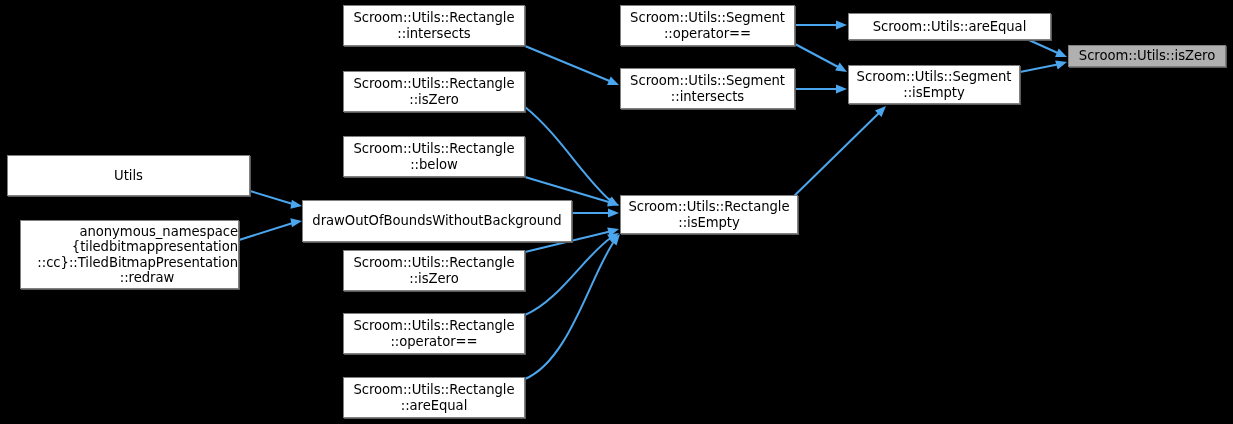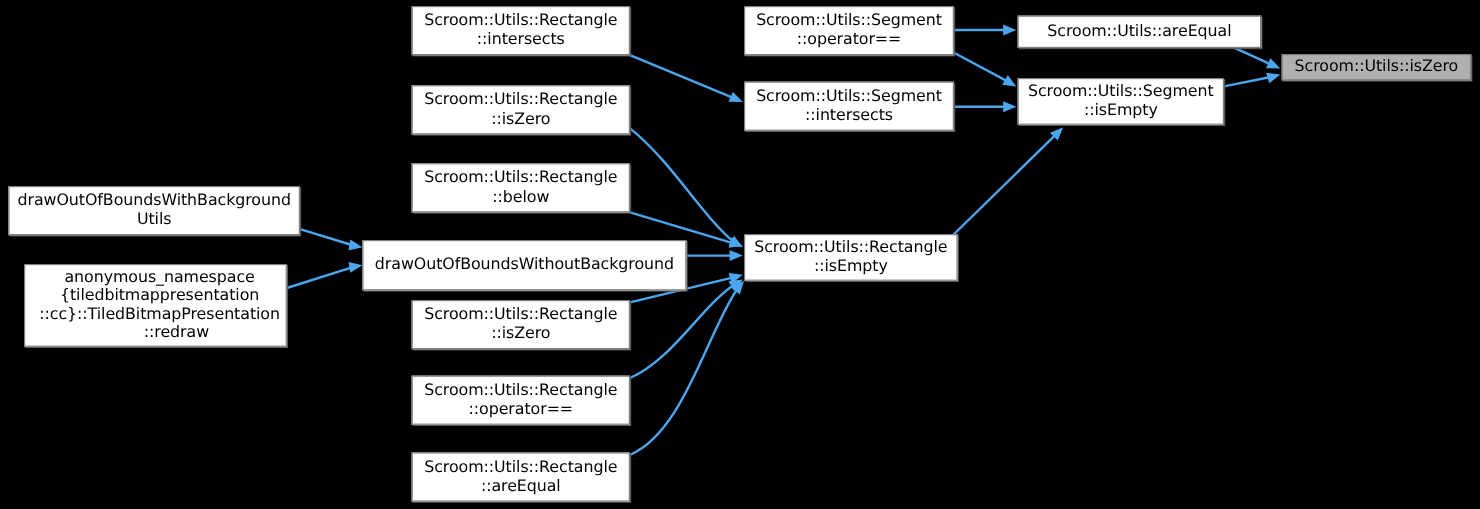--- a/index.html
+++ b/index.html
@@ -40,21 +40,21 @@
     white-space: pre;
     letter-spacing: -0.05px;
   }
   .node.highlight {
     background: #b0b0b0;
   }
   .node .line {
     display: block;
   }
   .node.leftish {
-    align-items: center;
+    align-items: flex-end;
     text-align: left;
     padding-left: 7px;
   }
   .node.leftish .line.center {
     align-self: center;
     text-align: center;
     margin-left: 28px;
   }
 </style>
 </head>
@@ -87,21 +87,21 @@
       <path d="M795,89 L840,89" fill="none" stroke="#4ba6ee" stroke-width="2"></path>
       <polygon points="847,89 836,93.6 836,84.4" fill="#4ba6ee"></polygon>
       <path d="M790,200 L880,112" fill="none" stroke="#4ba6ee" stroke-width="2"></path>
       <polygon points="886,106 881.4745166004061,117.03086578651015 874.96913421349,110.52548339959391" fill="#4ba6ee"></polygon>
       <path d="M1020,36 L1060,54" fill="none" stroke="#4ba6ee" stroke-width="2"></path>
       <polygon points="1067,57 1055.0773758963371,56.89495485371222 1058.7014334432654,48.438820577546096" fill="#4ba6ee"></polygon>
       <path d="M1020,72 L1060,64" fill="none" stroke="#4ba6ee" stroke-width="2"></path>
       <polygon points="1067,62 1057.686953764279,69.44494256601894 1055.159519387623,60.59892224772337" fill="#4ba6ee"></polygon>
     </svg>
   <div id="node-layer">
-      <div class="node" style="left: 7px; top: 155px; width: 243px; height: 41px;"><span class="line">drawOutOfBoundsWithBackground</span><span class="line">Utils</span></div>
+      <div class="node" style="left: 7px; top: 155px; width: 243px; height: 41px;"><span class="line">Utils</span></div>
       <div class="node leftish" style="left: 20px; top: 220px; width: 219px; height: 69px;"><span class="line">anonymous_namespace</span><span class="line">{tiledbitmappresentation</span><span class="line">::cc}::TiledBitmapPresentation</span><span class="line center">::redraw</span></div>
       <div class="node" style="left: 343px; top: 5px; width: 182px; height: 41px;"><span class="line">Scroom::Utils::Rectangle</span><span class="line">::intersects</span></div>
       <div class="node" style="left: 343px; top: 71px; width: 182px; height: 41px;"><span class="line">Scroom::Utils::Rectangle</span><span class="line">::isZero</span></div>
       <div class="node" style="left: 343px; top: 136px; width: 182px; height: 41px;"><span class="line">Scroom::Utils::Rectangle</span><span class="line">::below</span></div>
       <div class="node" style="left: 302px; top: 200px; width: 270px; height: 42px;"><span class="line">drawOutOfBoundsWithoutBackground</span></div>
       <div class="node" style="left: 343px; top: 250px; width: 182px; height: 41px;"><span class="line">Scroom::Utils::Rectangle</span><span class="line">::isZero</span></div>
       <div class="node" style="left: 343px; top: 313px; width: 182px; height: 41px;"><span class="line">Scroom::Utils::Rectangle</span><span class="line">::operator==</span></div>
       <div class="node" style="left: 343px; top: 377px; width: 182px; height: 41px;"><span class="line">Scroom::Utils::Rectangle</span><span class="line">::areEqual</span></div>
       <div class="node" style="left: 620px; top: 5px; width: 175px; height: 41px;"><span class="line">Scroom::Utils::Segment</span><span class="line">::operator==</span></div>
       <div class="node" style="left: 620px; top: 68px; width: 175px; height: 41px;"><span class="line">Scroom::Utils::Segment</span><span class="line">::intersects</span></div>

